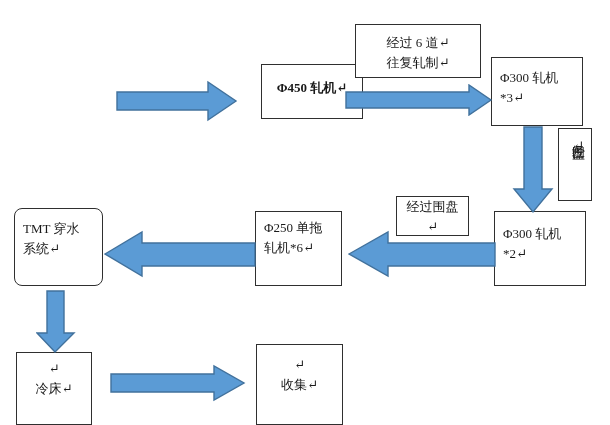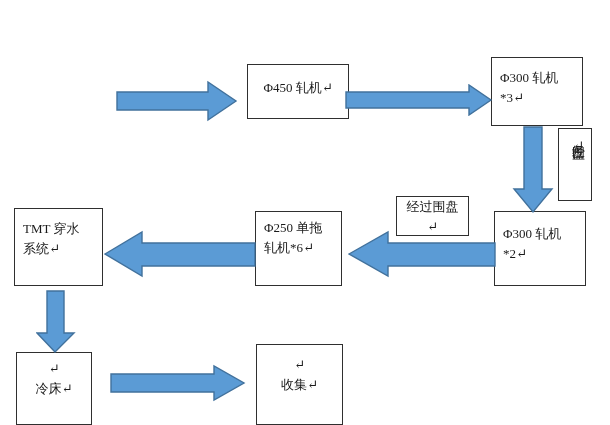--- a/index.html
+++ b/index.html
@@ -39,37 +39,39 @@
     position: absolute;
   }
   .arrow svg { display: block; }
 </style>
 </head>
 <body>
 
 <div id="canvas">
 
 
-  <div class="node center" style="left:247px; top:64px; width:102px; height:55px; padding-top:13px;">Φ450 轧机↵</div>
+  <div class="node center" style="left:261px; top:64px; width:102px; height:55px; padding-top:13px;font-weight:bold;">Φ450 轧机↵</div>
 
+  <div class="node center" style="left:355px; top:24px; width:126px; height:54px; padding-top:8px;">经过 6 道↵
+往复轧制↵</div>
 
   <div class="node" style="left:491px; top:57px; width:92px; height:69px; padding-top:10px;">Φ300 轧机
 *3↵</div>
 
   <div class="node vertical" style="left:558px; top:128px; width:34px; height:73px;">经围盘↵</div>
 
   <div class="node" style="left:494px; top:211px; width:92px; height:75px; padding-top:12px;">Φ300 轧机
 *2↵</div>
 
   <div class="node center" style="left:396px; top:196px; width:73px; height:40px; padding-top:0;">经过围盘↵</div>
 
   <div class="node" style="left:255px; top:211px; width:87px; height:75px; ">Φ250 单拖
 轧机*6↵</div>
 
-  <div class="node" style="left:14px; top:208px; width:89px; height:78px; padding-top:10px;">TMT 穿水
+  <div class="node" style="left:14px; top:208px; width:89px; height:78px; padding-top:10px;border-radius:8px;">TMT 穿水
 系统↵</div>
 
   <div class="node center" style="left:16px; top:352px; width:76px; height:73px; padding-top:6px;">↵
 冷床↵</div>
 
   <div class="node center" style="left:256px; top:344px; width:87px; height:81px; padding-top:10px;">↵
 收集↵</div>
 
   <div class="arrow" style="left:116px; top:80px;">
     <svg width="122" height="42" viewBox="0 0 122 42">

